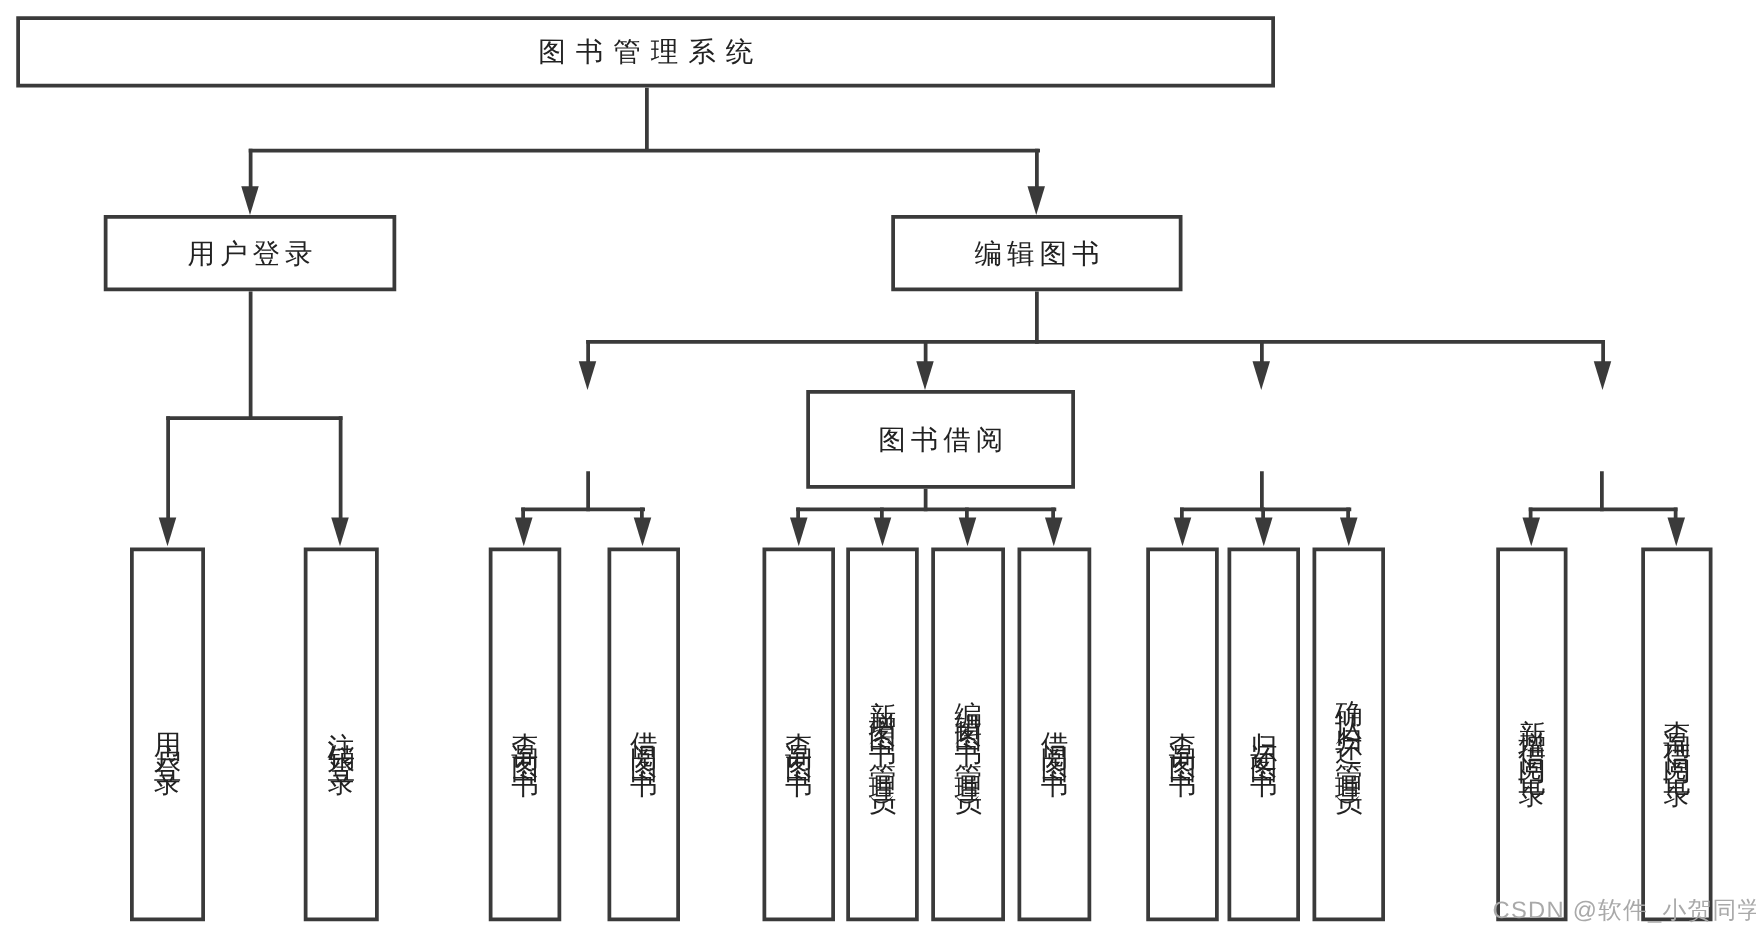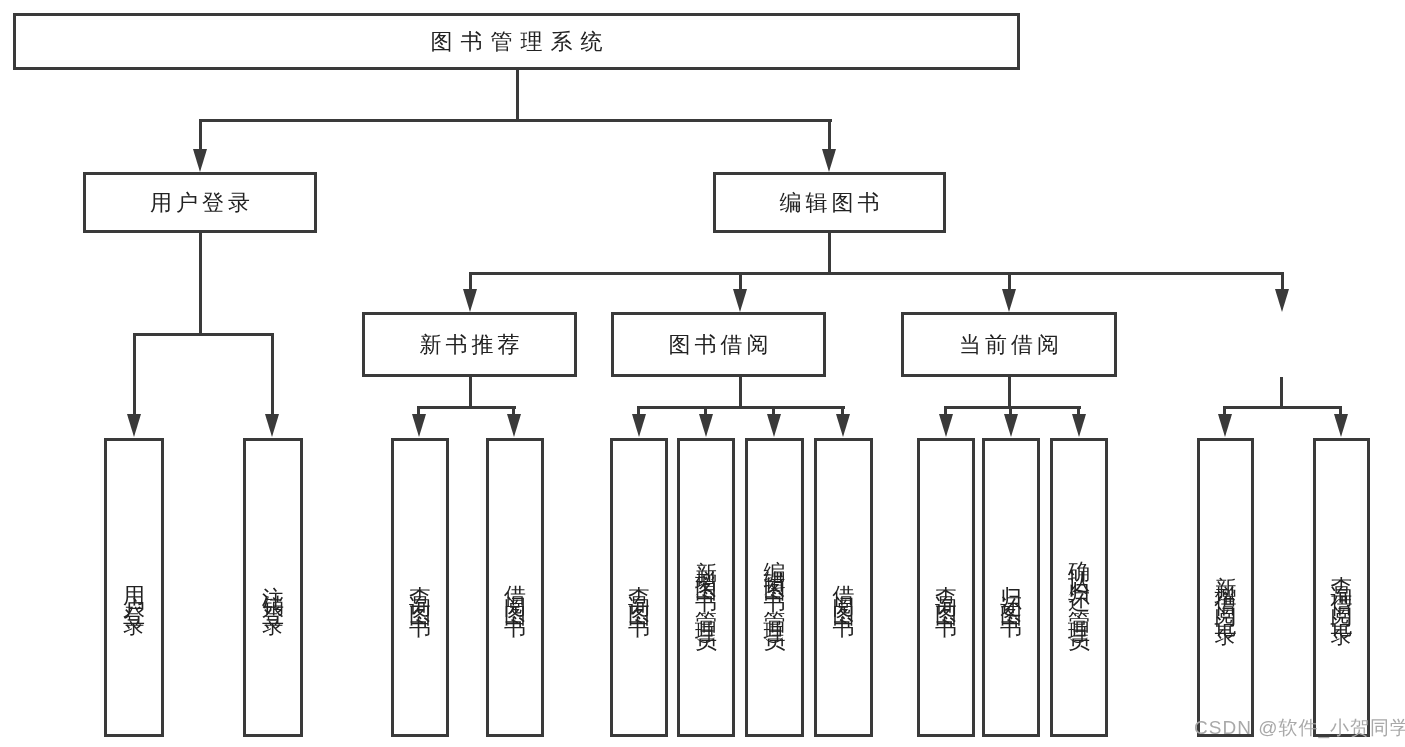--- a/index.html
+++ b/index.html
@@ -108,28 +108,22 @@
     <span class="hlabel root">图书管理系统</span>
   </div>
 
   <div class="box" style="left:83px;top:172px;width:234px;height:61px">
     <span class="hlabel">用户登录</span>
   </div>
   <div class="box" style="left:713px;top:172px;width:233px;height:61px">
     <span class="hlabel">编辑图书</span>
   </div>
 
-  <div class="box" style="left:362px;top:312px;width:215px;height:65px">
-    <span class="hlabel">新书推荐</span>
-  </div>
-  <div class="box" style="left:611px;top:312px;width:215px;height:65px">
+  <div class="box" style="left:645px;top:312px;width:215px;height:79px">
     <span class="hlabel">图书借阅</span>
-  </div>
-  <div class="box" style="left:901px;top:312px;width:216px;height:65px">
-    <span class="hlabel">当前借阅</span>
   </div>
 
   <div class="box" style="left:104px;top:438px;width:60px;height:299px">
     <span class="vlabel">用户登录</span>
   </div>
   <div class="box" style="left:243px;top:438px;width:60px;height:299px">
     <span class="vlabel">注销登录</span>
   </div>
 
   <div class="box" style="left:391px;top:438px;width:58px;height:299px">

